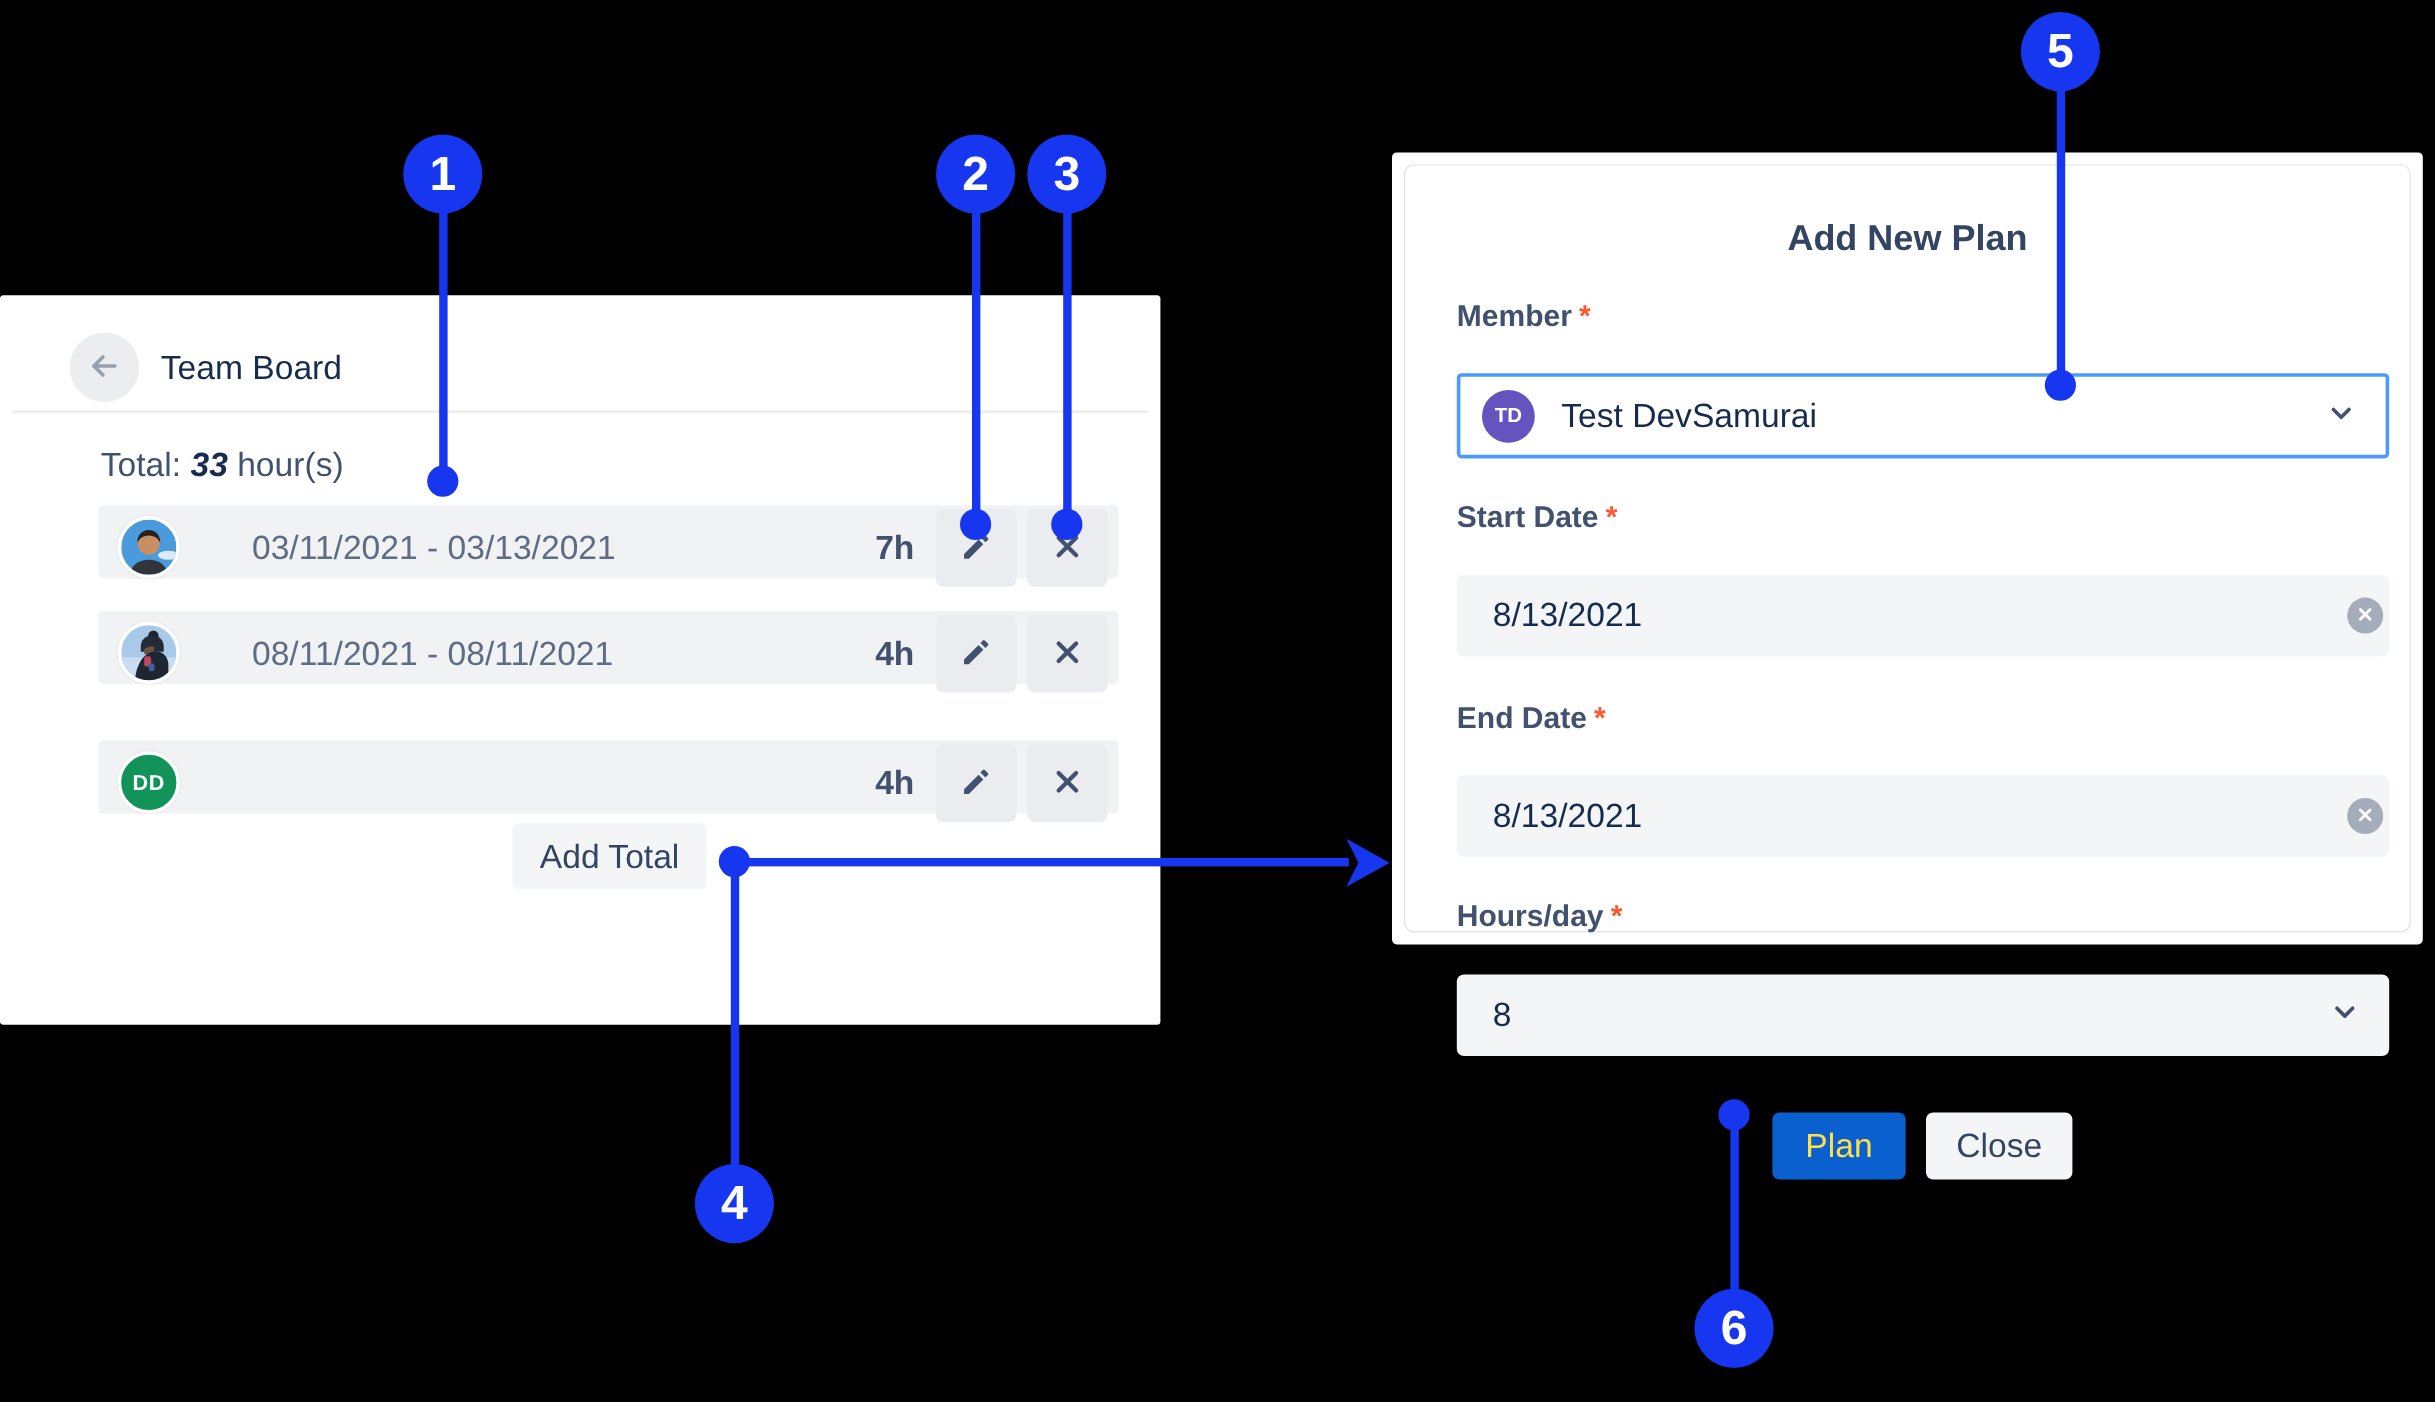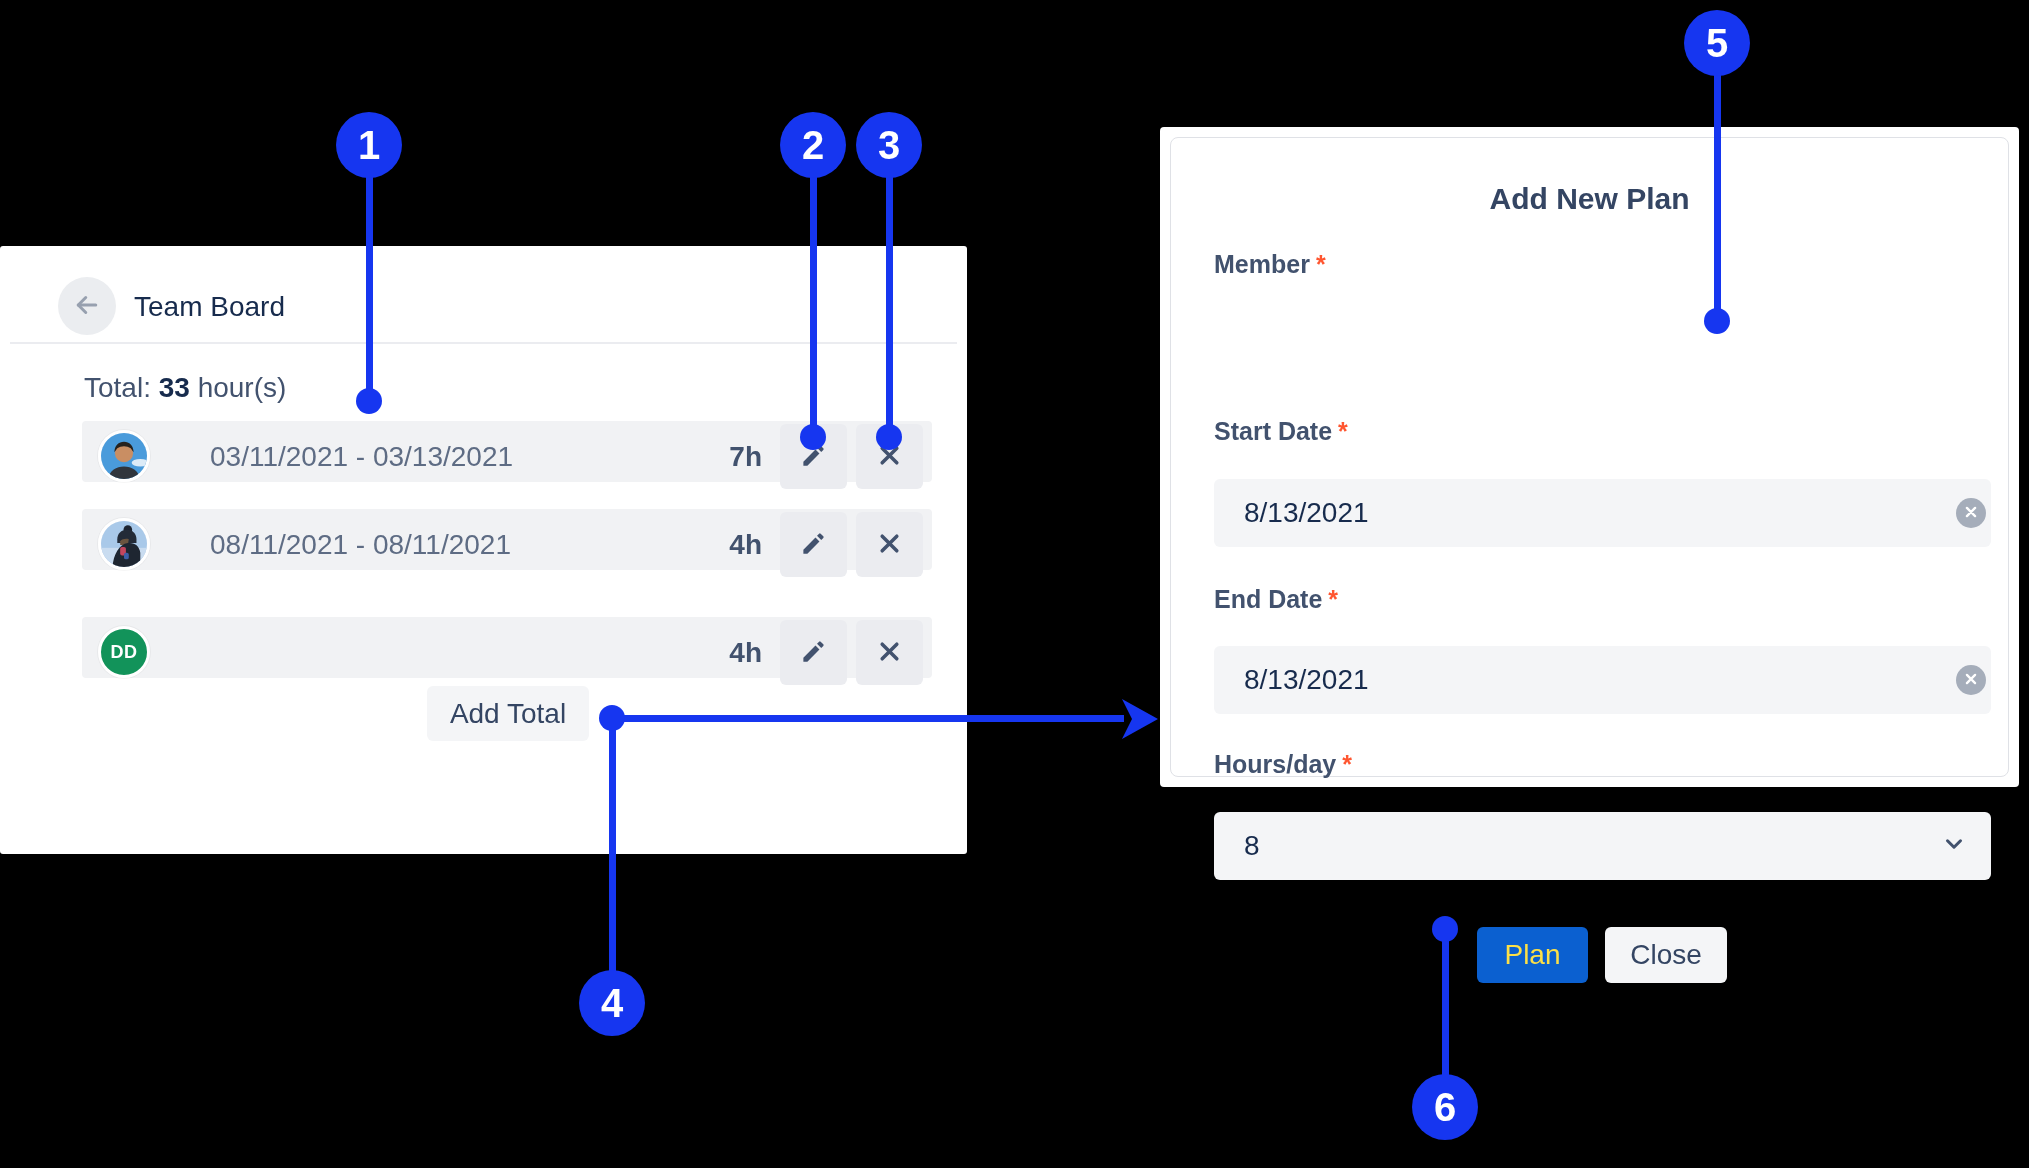--- a/index.html
+++ b/index.html
@@ -22,21 +22,21 @@
   .stage{position:relative;width:2029px;height:1168px;background:#000;overflow:hidden;}
 
   
   .board{position:absolute;left:0;top:246px;width:967px;height:608px;background:#fff;
          border-radius:3px;box-shadow:0 2px 10px rgba(0,0,0,.4);z-index:5;}
   .back-btn{position:absolute;left:58px;top:31px;width:58px;height:58px;border-radius:50%;
             background:#EBEDF0;border:none;cursor:pointer;display:flex;align-items:center;justify-content:center;}
   .board-title{position:absolute;left:134px;top:45px;font-size:28px;font-weight:500;color:var(--ink);}
   .board-divider{position:absolute;left:10px;right:10px;top:96px;height:2px;background:#EBECF0;}
   .total-line{position:absolute;left:84px;top:126px;font-size:28px;color:var(--ink3);}
-  .total-line b{color:var(--ink);font-weight:700;}
+  .total-line b{color:var(--ink);font-weight:700;font-style:italic;}
 
   .plan-row{position:absolute;left:82px;width:850px;height:61px;background:var(--row-bg);border-radius:4px;}
   .row-1{top:175px;} .row-2{top:263px;} .row-3{top:371px;}
   .avatar{position:absolute;left:16px;top:9px;width:52px;height:52px;border-radius:50%;
           border:3px solid #fff;overflow:hidden;box-shadow:0 0 0 1px rgba(0,0,0,.04);}
   .avatar svg{display:block;width:100%;height:100%;}
   .avatar-initials{display:flex;align-items:center;justify-content:center;background:var(--green);
           color:#fff;font-size:18px;font-weight:700;letter-spacing:.5px;}
   .row-dates{position:absolute;left:128px;top:0;line-height:71px;font-size:28px;color:var(--ink4);}
   .row-hours{position:absolute;right:170px;top:0;line-height:71px;font-size:28px;font-weight:700;color:var(--ink3);}
@@ -198,20 +198,29 @@
     </div>
 
     <button class="add-plan">Add Total</button>
   </section>
 
   <section class="dialog">
     <div class="dialog-frame">
       <h2 class="dialog-title">Add New Plan</h2>
 
       <div class="f-label lbl-member"><span>Member</span><span class="req">*</span></div>
+      <div class="member-select">
+        <span class="member-avatar">TD</span>
+        <span class="member-name">Test DevSamurai</span>
+        <span class="chev">
+          <svg width="26" height="26" viewBox="0 0 24 24" fill="none" stroke="#42526E" stroke-width="2.8" stroke-linecap="round" stroke-linejoin="round">
+              <path d="M6 9l6 6 6-6"></path>
+            </svg>
+        </span>
+      </div>
 
       <div class="f-label lbl-start"><span>Start Date</span><span class="req">*</span></div>
       <input class="field fld-start" readonly="" value="8/13/2021" style="">
       <button class="clear-btn clr-start">
         <span>
           <svg width="14" height="14" viewBox="0 0 24 24" fill="none" stroke="#fff" stroke-width="4" stroke-linecap="round">
               <path d="M5 5l14 14M19 5L5 19"></path>
             </svg>
         </span>
       </button>

